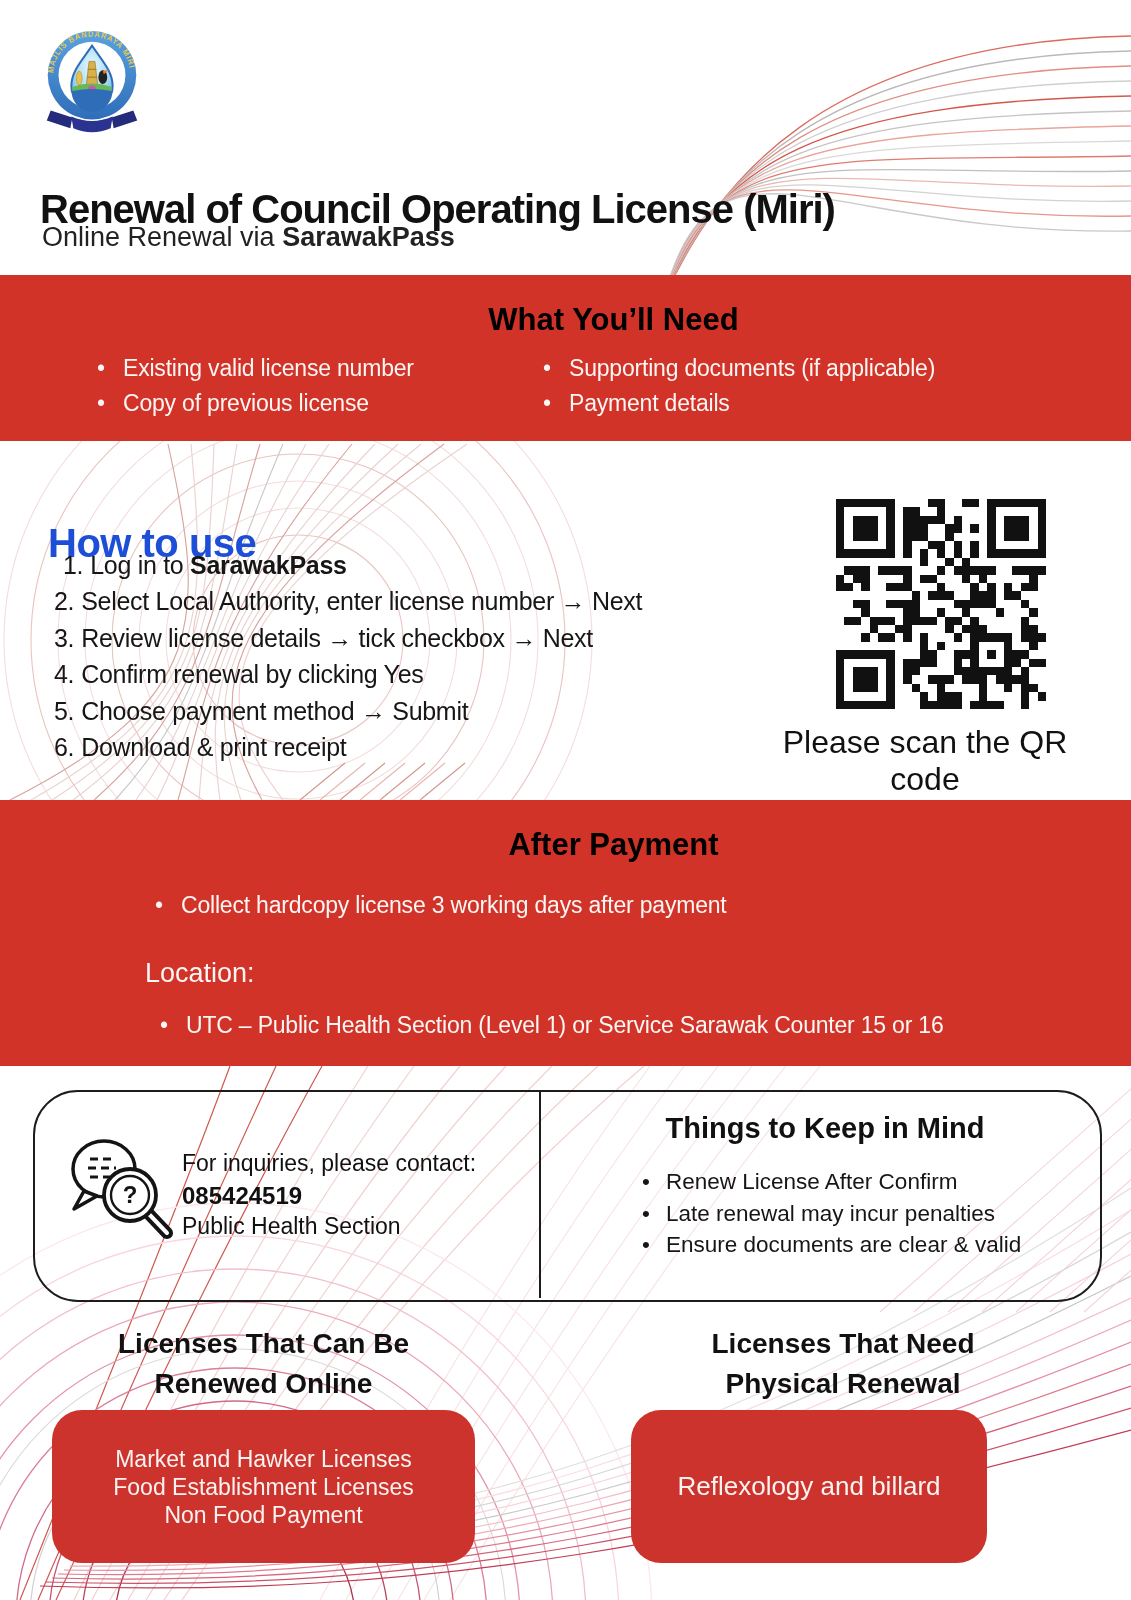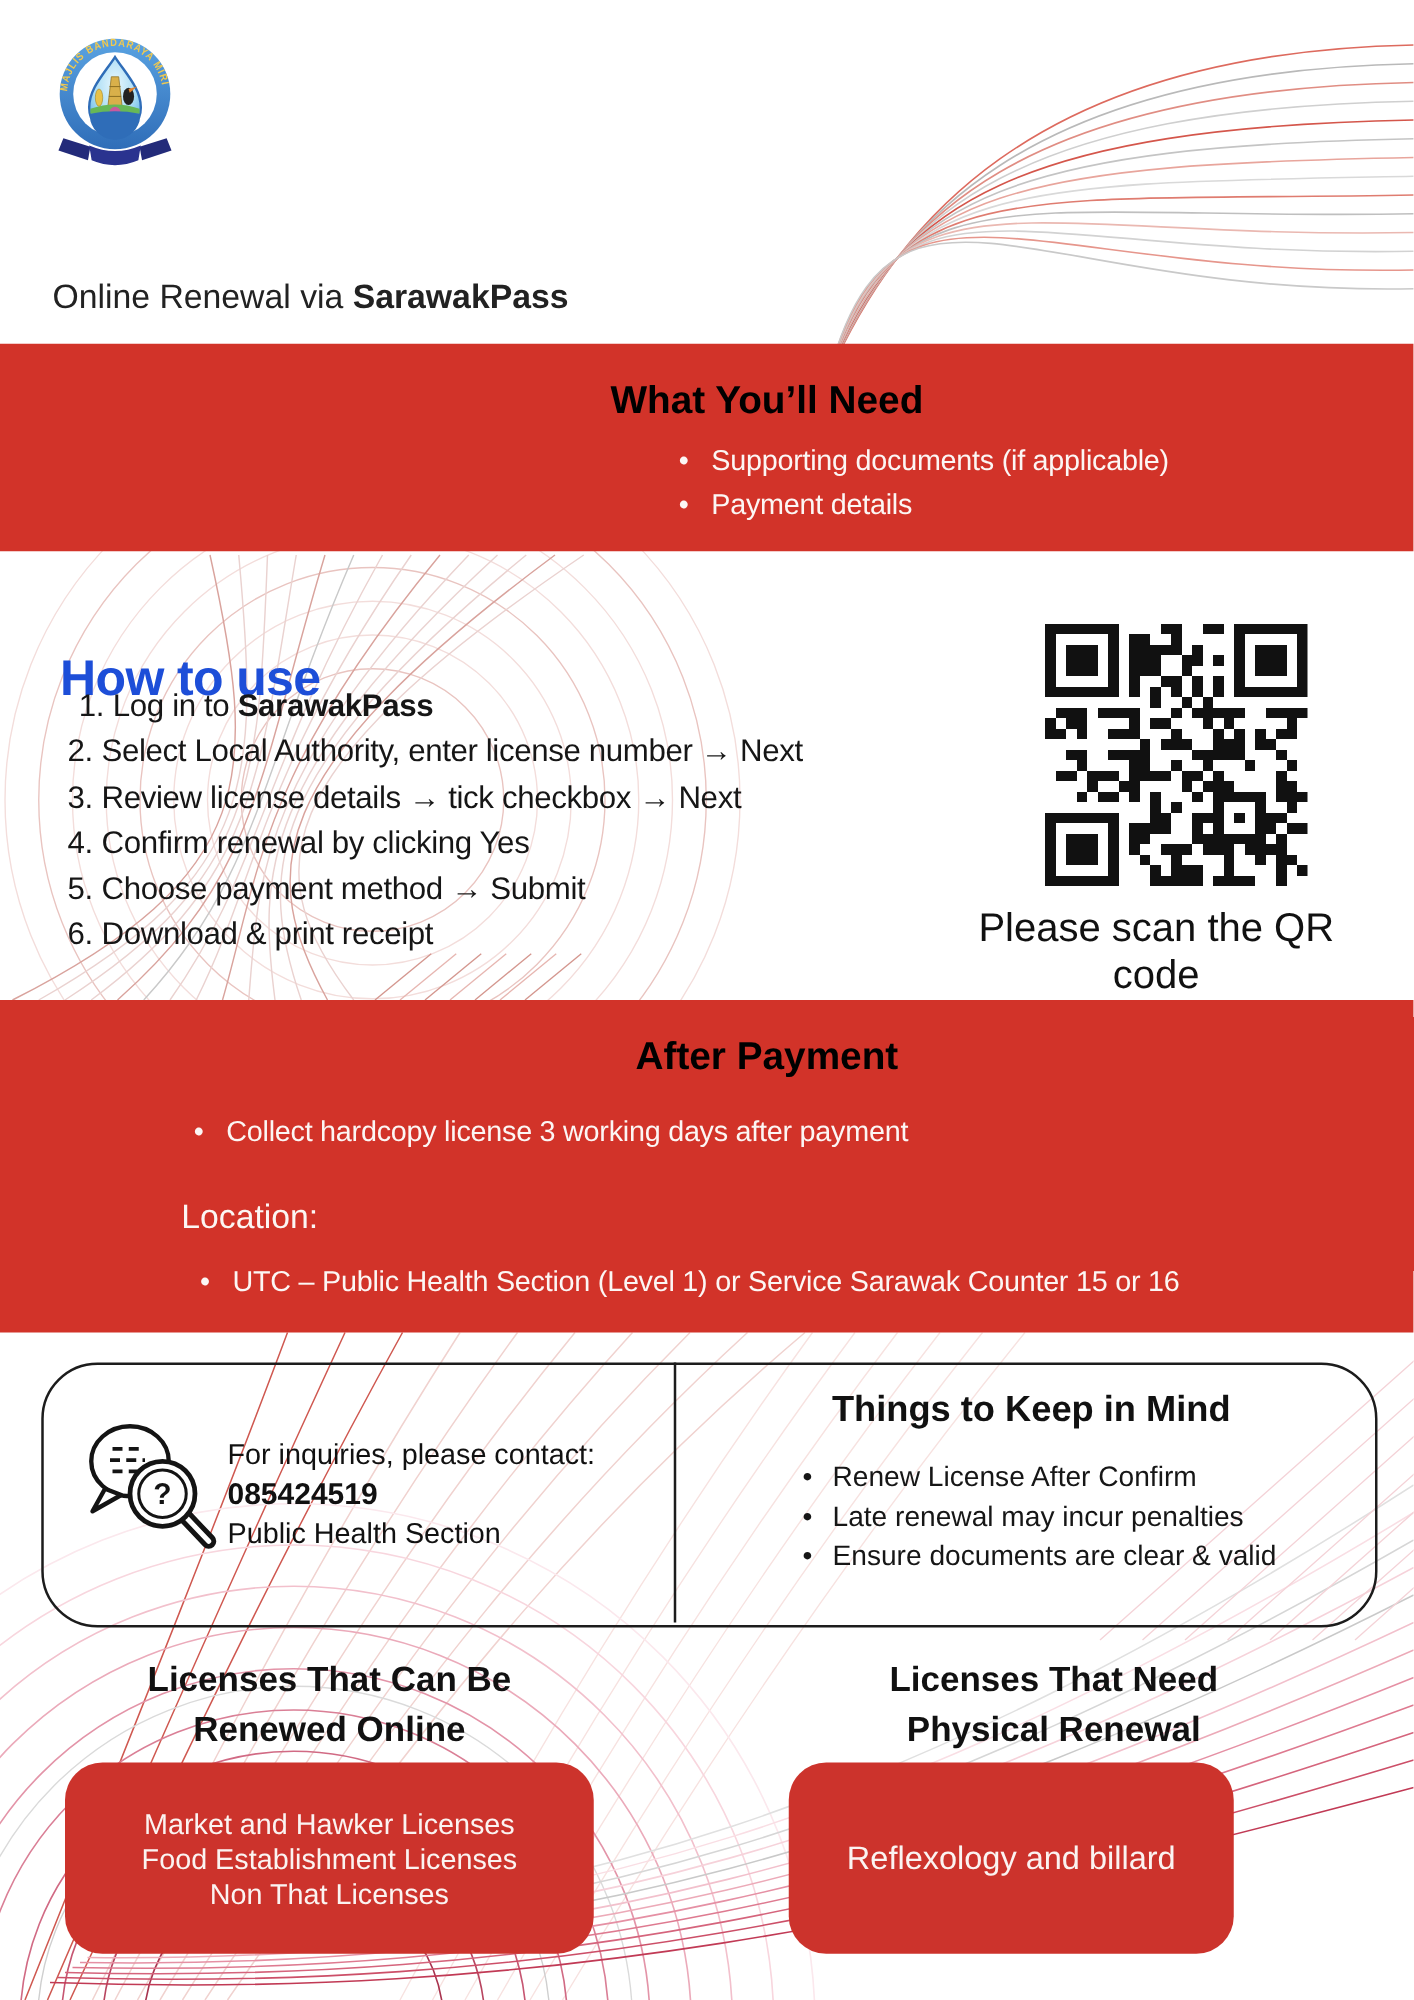--- a/index.html
+++ b/index.html
@@ -185,24 +185,29 @@
     <ellipse cx="71" cy="52" rx="4.5" ry="7" fill="#222"></ellipse>
     <polygon points="71,46 78,44 72,49" fill="#e2812c"></polygon>
     <ellipse cx="47" cy="53" rx="3" ry="7" fill="#e8c24a" stroke="#a8861e" stroke-width="0.5"></ellipse>
     <circle cx="60" cy="65" r="4.5" fill="#c85a9e"></circle>
     <path d="M40,66 Q60,62 80,66 L80,72 A21,22 0 0 1 40,72 Z" fill="#2f6db8"></path>
     <path d="M18,86 L40,93 L38,104 L14,96 Z" fill="#232b7a"></path>
     <path d="M102,86 L80,93 L82,104 L106,96 Z" fill="#232b7a"></path>
     <path d="M39,92 Q60,101 81,92 L79,104 Q60,112 41,104 Z" fill="#2a338f"></path>
   </svg>
 
+  <h1 class="abs title">Renewal of Council Operating License (Miri)</h1>
   <div class="abs subtitle"><span>Online Renewal via </span><b>SarawakPass</b></div>
 
   <section class="abs banner b1">
     <div class="b-title" style="top:27px;">What You’ll Need</div>
+    <ul class="wlist" style="left:97px;top:76px;">
+      <li><span class="dot">•</span><span>Existing valid license number</span></li>
+      <li><span class="dot">•</span><span>Copy of previous license</span></li>
+    </ul>
     <ul class="wlist" style="left:543px;top:76px;">
       <li><span class="dot">•</span><span>Supporting documents (if applicable)</span></li>
       <li><span class="dot">•</span><span>Payment details</span></li>
     </ul>
   </section>
 
   <h2 class="abs howto-title">How to use</h2>
   <ol class="abs steps">
     <li><span class="num">1.</span><span>Log in to </span><b>SarawakPass</b></li>
     <li><span class="num">2.</span><span>Select Local Authority, enter license number → Next</span><b></b></li>
@@ -462,19 +467,19 @@
     <div>Renewed Online</div>
   </div>
   <div class="abs col-head right">
     <div>Licenses That Need</div>
     <div>Physical Renewal</div>
   </div>
 
   <div class="abs red-box left-box">
     <div>Market and Hawker Licenses</div>
     <div>Food Establishment Licenses</div>
-    <div>Non That Licenses</div>
+    <div>Non Food Payment</div>
   </div>
   <div class="abs red-box right-box">
     <div>Reflexology and billard</div>
   </div>
 
 </div>
 
 </body></html>

